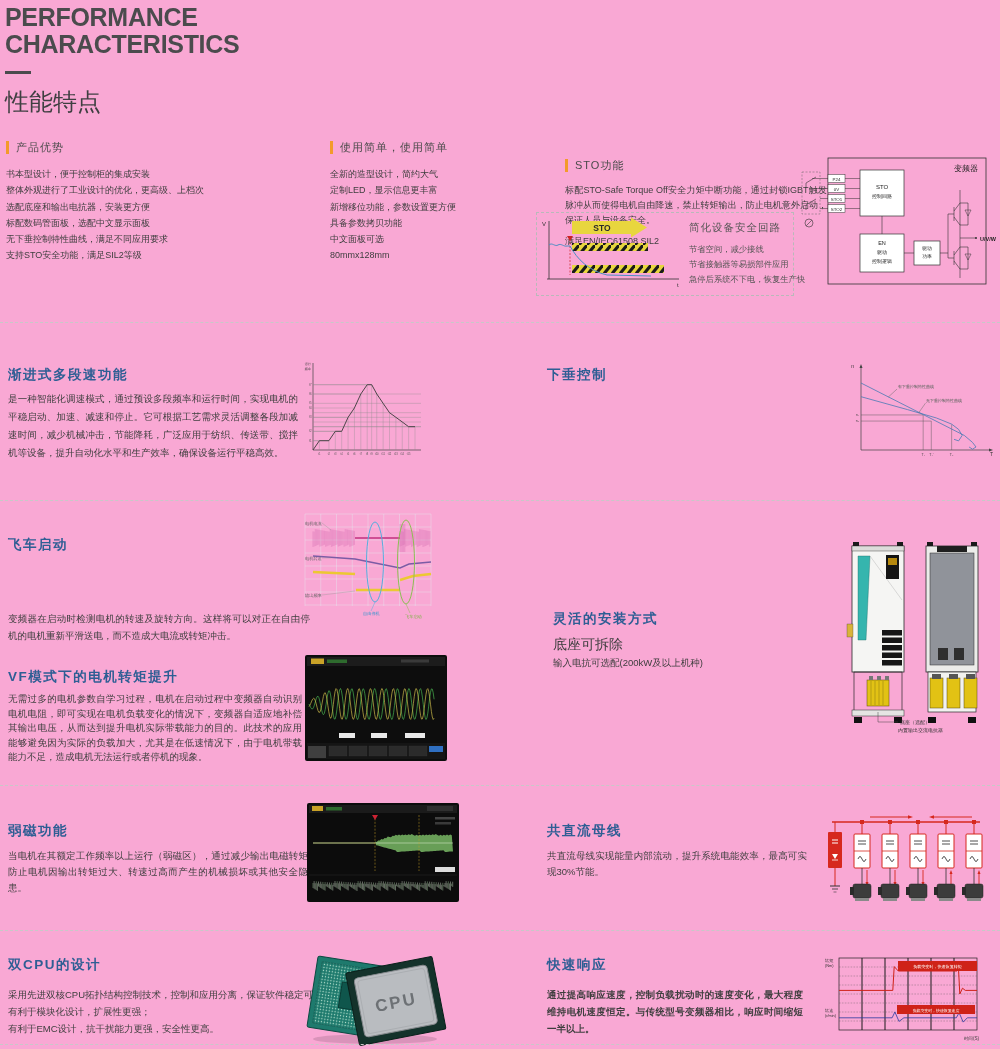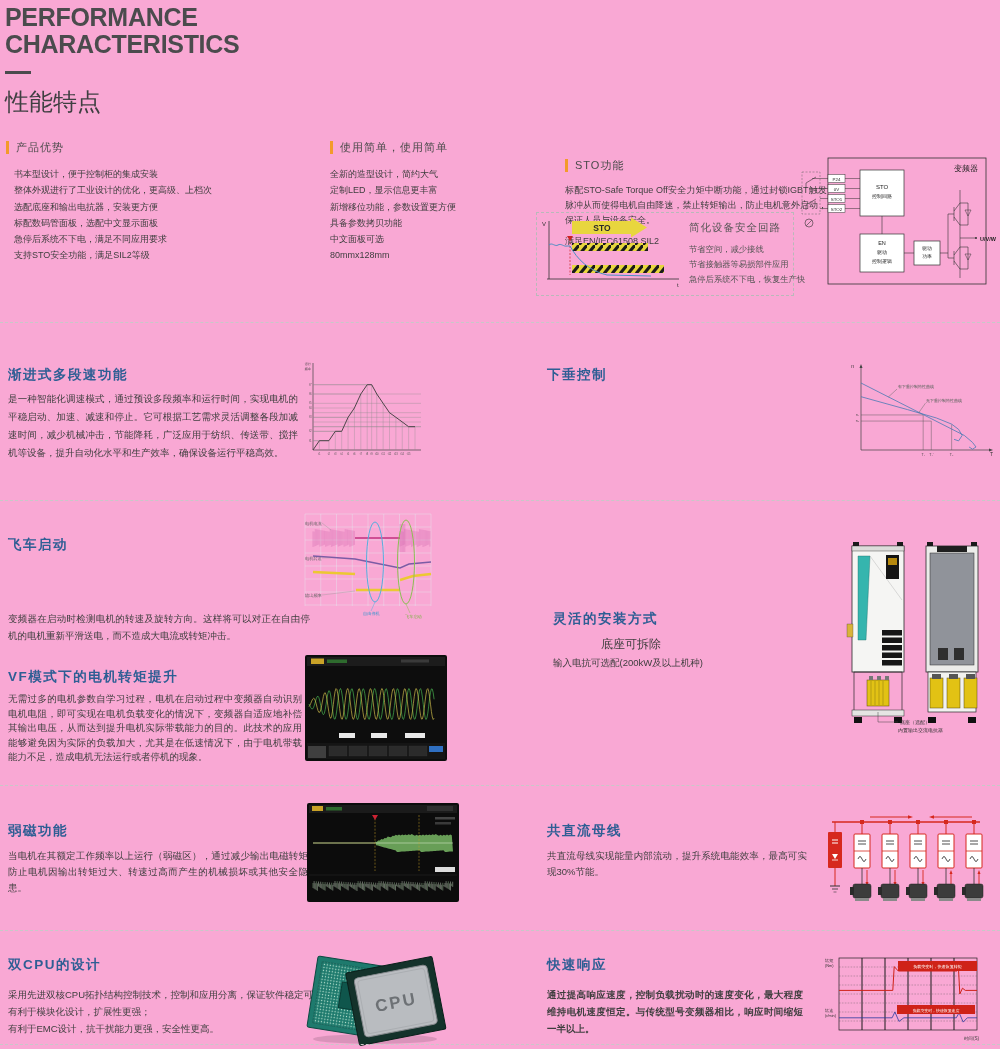--- a/index.html
+++ b/index.html
@@ -29,26 +29,26 @@
 
   <div class="abs" style="left:5px;top:4px;">
     <div class="ttl">PERFORMANCE</div>
     <div class="ttl">CHARACTERISTICS</div>
     <div class="dashbar" style="margin-top:13px;"></div>
     <div class="subtitle" style="margin-top:12px;">性能特点</div>
   </div>
 
   <div class="abs" style="left:6px;top:141px;width:320px;">
     <div class="col-head">产品优势</div>
-    <div style="margin-top:12px;margin-left:8px;">
+    <div style="margin-top:12px;">
       <div class="col-item">书本型设计，便于控制柜的集成安装</div>
       <div class="col-item">整体外观进行了工业设计的优化，更高级、上档次</div>
       <div class="col-item">选配底座和输出电抗器，安装更方便</div>
       <div class="col-item">标配数码管面板，选配中文显示面板</div>
-      <div class="col-item">急停后系统不下电，满足不同应用要求</div>
+      <div class="col-item">无下垂控制特性曲线，满足不同应用要求</div>
       <div class="col-item">支持STO安全功能，满足SIL2等级</div>
     </div>
   </div>
 
   <div class="abs" style="left:330px;top:141px;width:210px;">
     <div class="col-head">使用简单，使用简单</div>
     <div style="margin-top:12px;">
       <div class="col-item">全新的造型设计，简约大气</div>
       <div class="col-item">定制LED，显示信息更丰富</div>
       <div class="col-item">新增移位功能，参数设置更方便</div>
@@ -399,21 +399,21 @@
     <rect x="24" y="91" width="18" height="10" fill="#2b2b2b" stroke="#3a3a3a" stroke-width="0.3"></rect>
     <rect x="44" y="91" width="18" height="10" fill="#2b2b2b" stroke="#3a3a3a" stroke-width="0.3"></rect>
     <rect x="64" y="91" width="18" height="10" fill="#2b2b2b" stroke="#3a3a3a" stroke-width="0.3"></rect>
     <rect x="84" y="91" width="18" height="10" fill="#2b2b2b" stroke="#3a3a3a" stroke-width="0.3"></rect>
     <rect x="104" y="91" width="18" height="10" fill="#2b2b2b" stroke="#3a3a3a" stroke-width="0.3"></rect>
     <rect x="124" y="91" width="14" height="6" fill="#2f6fc1"></rect>
   </svg>
 
   <div class="abs sec-head" style="left:553px;top:610px;">灵活的安装方式</div>
   <div class="abs" style="left:553px;top:636px;">
-    <div class="col-item" style="font-size:12px;line-height:17.5px;margin-left:48px;">底座可拆除</div>
+    <div class="col-item" style="font-size:14px;line-height:17.5px;">底座可拆除</div>
     <div class="col-item" style="font-size:9.5px;line-height:17.5px;">输入电抗可选配(200kW及以上机种)</div>
   </div>
   <svg class="abs" style="left:842px;top:540px;" width="145" height="196" viewBox="0 0 145 196">
 
     <rect x="10" y="6" width="52" height="126" fill="#f5f5f3" stroke="#2a2a2a" stroke-width="0.8"></rect>
     <rect x="10" y="6" width="52" height="5" fill="#dcdcda" stroke="#2a2a2a" stroke-width="0.4"></rect>
     <rect x="11" y="2" width="6" height="4" fill="#1a1a1a"></rect>
       <rect x="55" y="2" width="6" height="4" fill="#1a1a1a"></rect>
     <polygon points="16,16 28,16 24,100 16,100" fill="#35b5ae" stroke="#1a6a66" stroke-width="0.4"></polygon>
     <line x1="28" y1="16" x2="60" y2="60" stroke="#aaa" stroke-width="0.4"></line>

